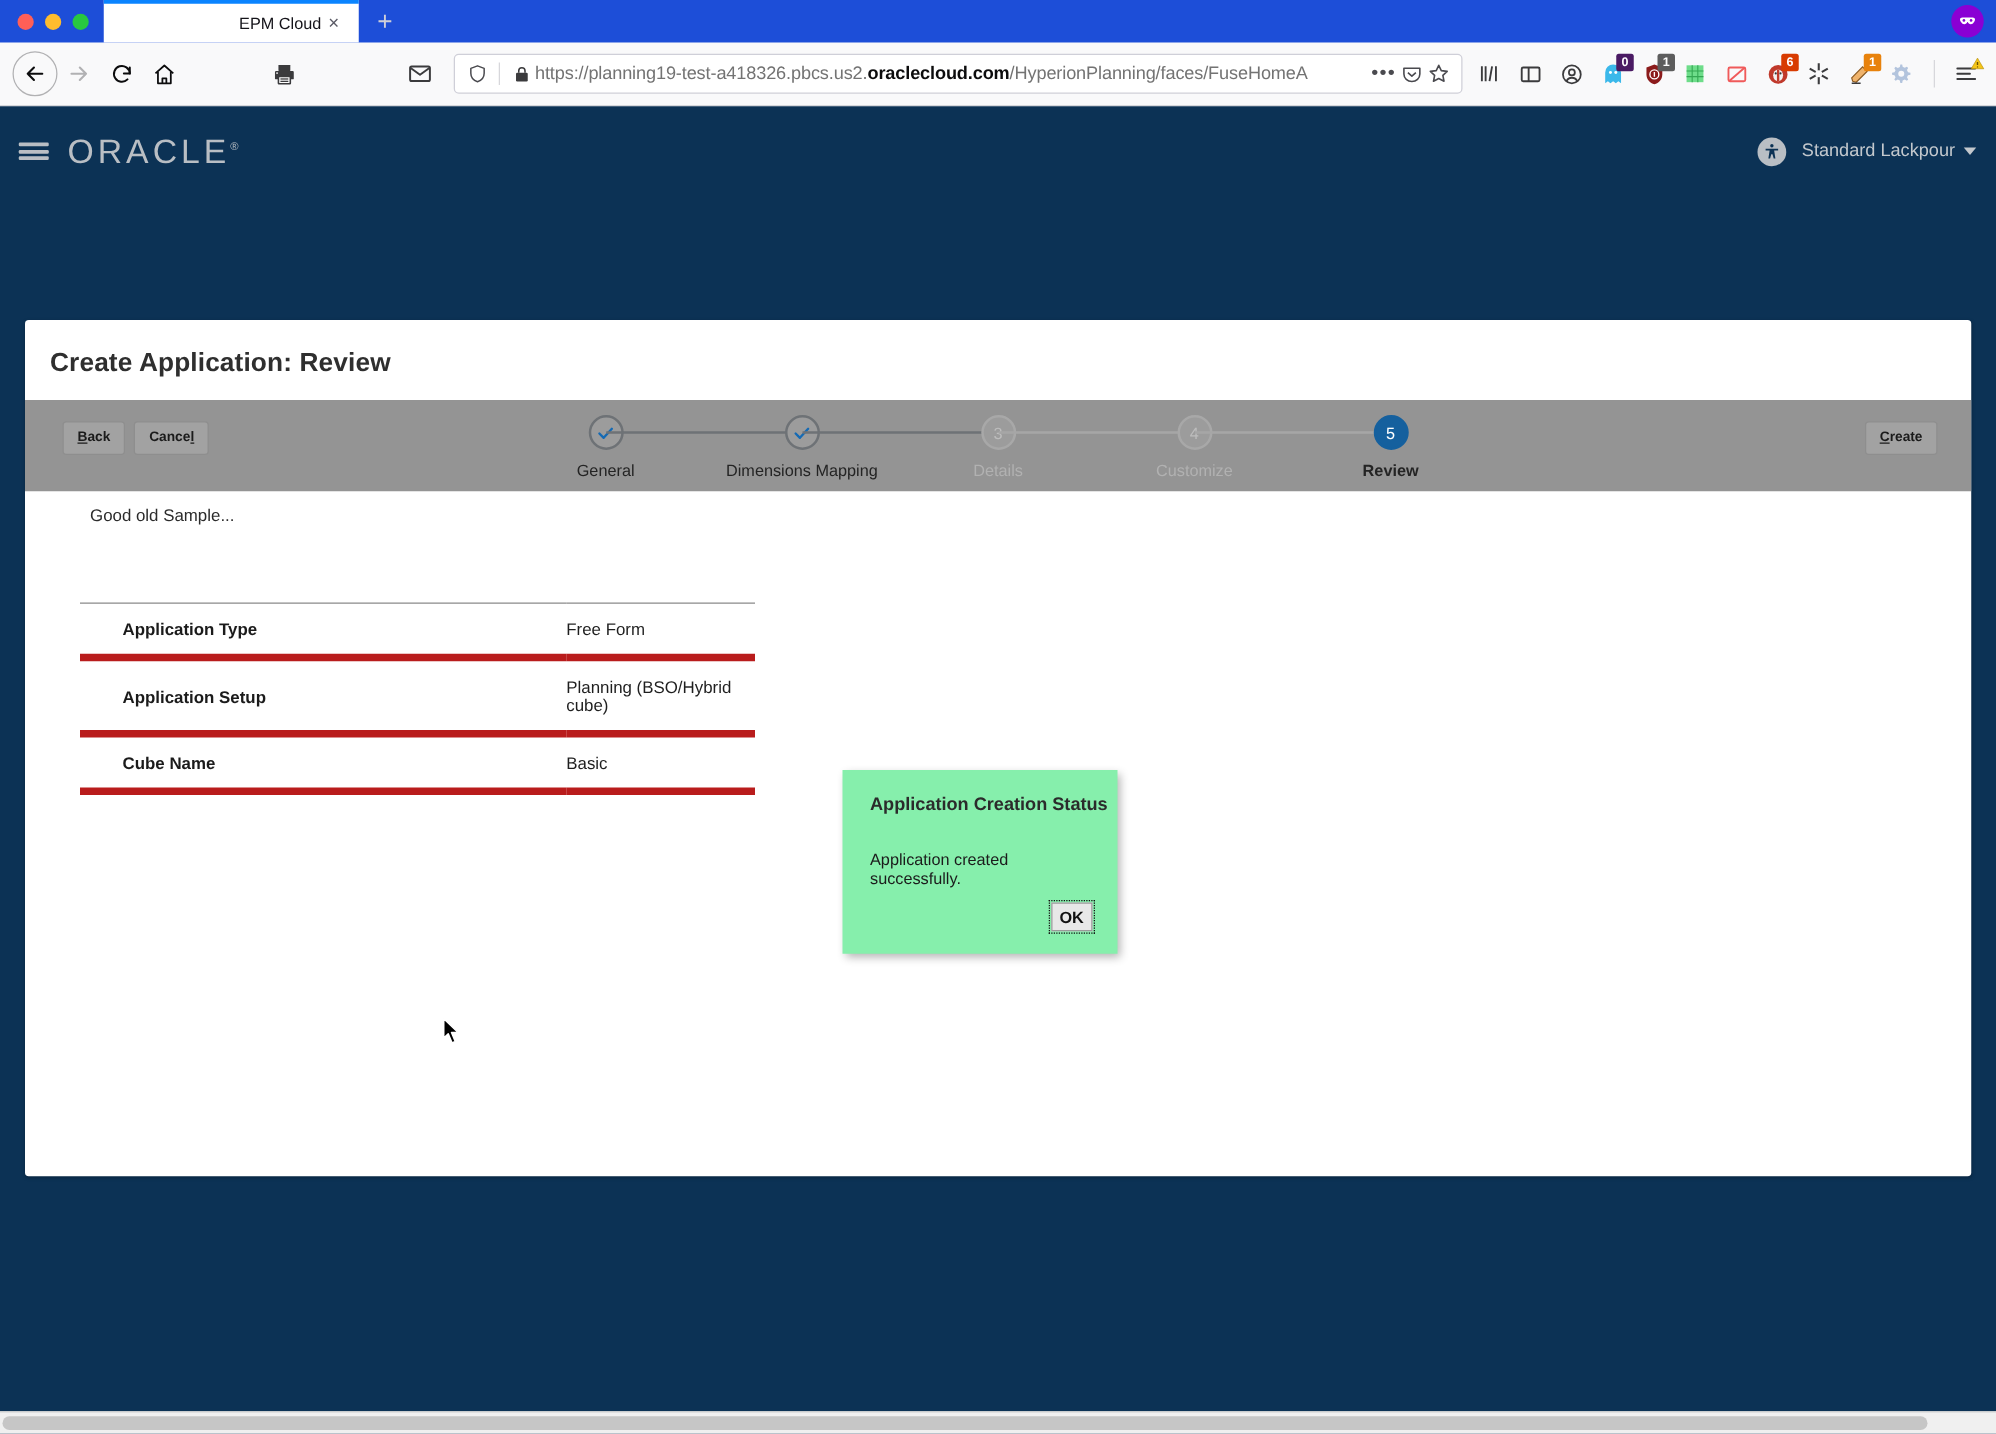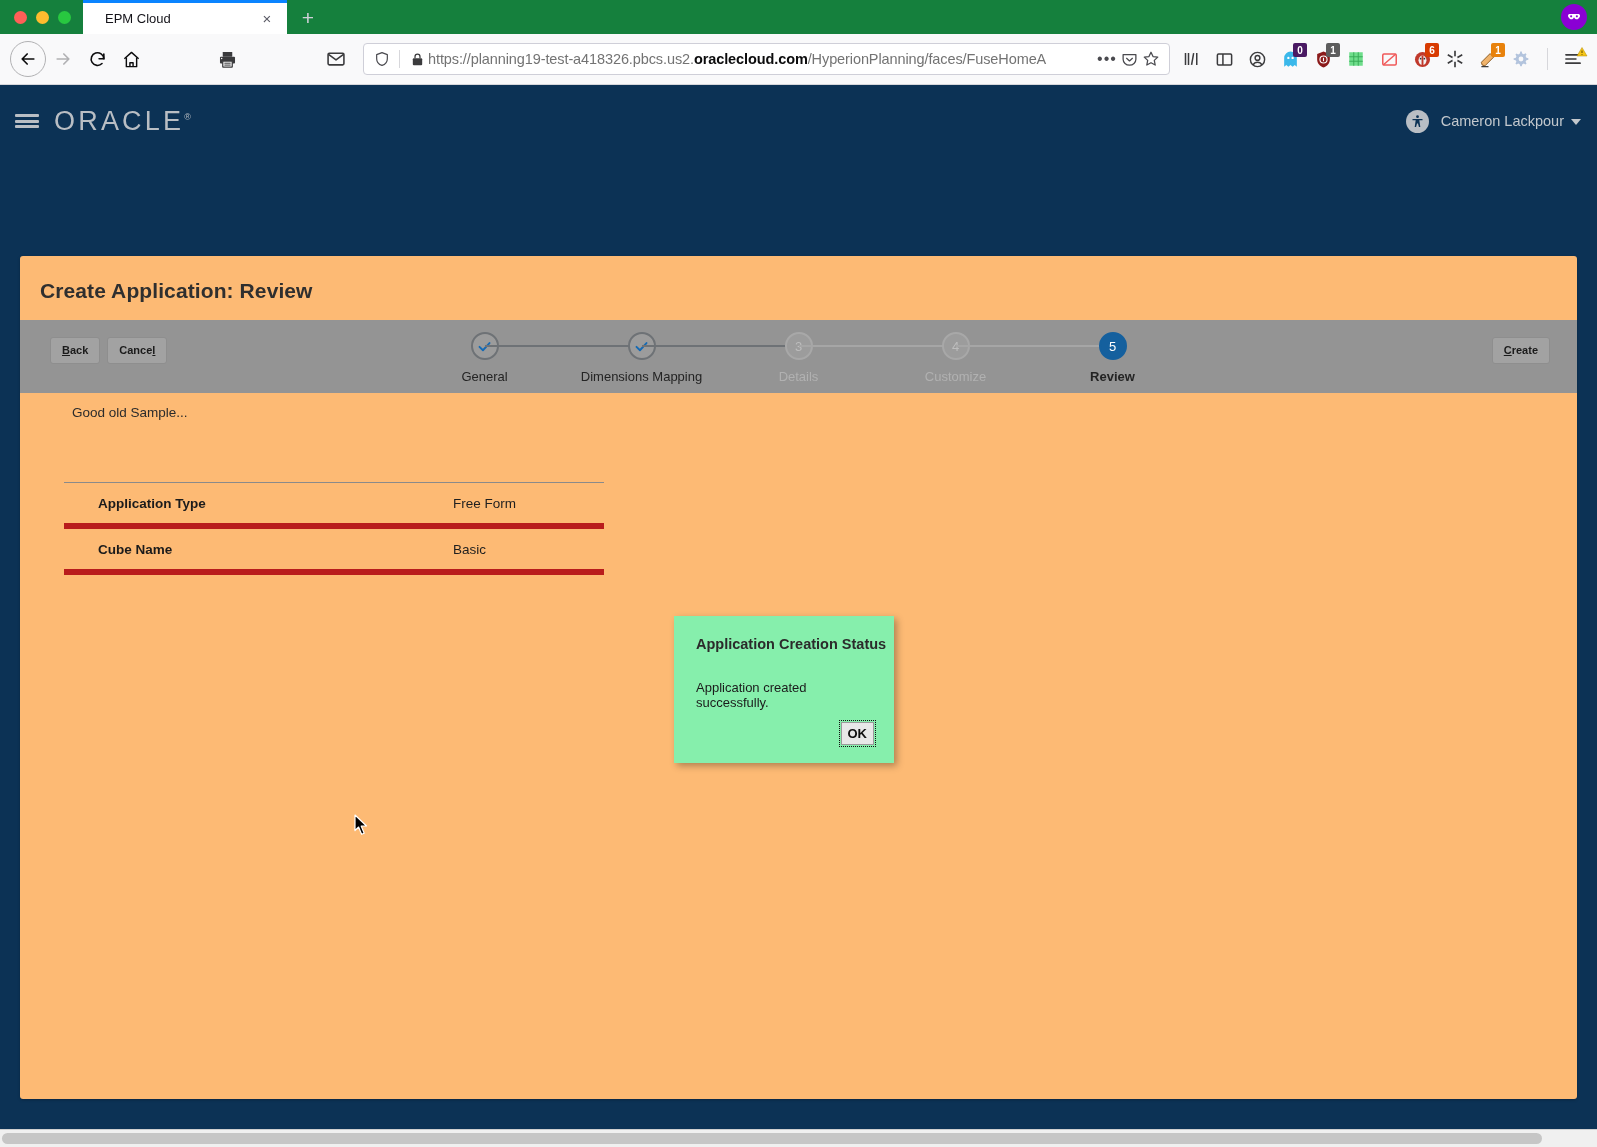--- a/index.html
+++ b/index.html
@@ -11,24 +11,25 @@
     font-family: "Liberation Sans", sans-serif;
     overflow: hidden;
     position: relative;
   }
 
   
   .browser { position:absolute; inset:0; display:flex; flex-direction:column; }
 
   .titlebar {
     height: 34px;
-    background: #15803d;
+    background: #1d4ed8;
     display: flex; align-items: flex-end;
     position: relative;
     flex: 0 0 auto;
+    text-align: right;
   }
   .traffic {
     display:flex; align-items:center; gap:9px;
     padding: 0 12px 0 14px;
     height: 34px;
   }
   .dot { width:13px; height:13px; border-radius:50%; }
   .dot.red{background:#ff5f57;} .dot.yellow{background:#febc2e;} .dot.green{background:#28c840;}
 
   .tab {
@@ -151,22 +152,22 @@
   }
   .username { color:#c3c8cd; font-size:14.5px; }
   .caret-down {
     display:inline-block; margin-left:7px;
     width:0;height:0;border-left:5px solid transparent;border-right:5px solid transparent;
     border-top:6px solid #c3c8cd; vertical-align:middle;
   }
 
   .content-card {
     position:absolute;
-    left:20px; top:171px; right:20px; height:843px;
-    background:#fdba74;
+    left:20px; top:171px; right:20px; height:685px;
+    background:#ffffff;
     border-radius: 3px;
     box-shadow: 0 1px 3px rgba(0,0,0,0.25);
     overflow:hidden;
   }
   .page-title {
     font-size: 21px; font-weight:700; color:#2f2f2f;
     padding: 23px 0 0 20px;
     letter-spacing:0.1px;
   }
   .toolbar-band {
@@ -498,21 +499,21 @@
           </div>
       </div>
       <div class="oracle-logo"><span>ORACLE</span><sup>®</sup></div>
       <div class="header-spacer"></div>
       <div class="access-icon">
         <svg width="15" height="15" viewBox="0 0 24 24" fill="#0c3255">
             <circle cx="12" cy="4.2" r="2.2"></circle>
             <path d="M4 8h16v2.1h-5.1l1.6 10.5h-2.2L12.8 15h-1.6L9.7 20.6H7.5L9.1 10.1H4z"></path>
           </svg>
       </div>
-      <div class="username"><span>Cameron Lackpour</span><span class="caret-down"></span></div>
+      <div class="username"><span>Standard Lackpour</span><span class="caret-down"></span></div>
     </div>
 
     <div class="content-card">
 
       <div class="page-title">Create Application: Review</div>
 
       <div class="toolbar-band">
 
         <div class="left-btns">
           <button class="btn"><u>B</u><span>ack</span></button>
@@ -565,20 +566,24 @@
         <div class="desc">Good old Sample...</div>
       </div>
 
       <table class="detail-table">
         <tbody id="details-root">
             <tr>
               <td class="label">Application Type</td>
               <td class="value">Free Form</td>
             </tr>
             <tr>
+              <td class="label">Application Setup</td>
+              <td class="value">Planning (BSO/Hybrid cube)</td>
+            </tr>
+            <tr>
               <td class="label">Cube Name</td>
               <td class="value">Basic</td>
             </tr>
           </tbody>
       </table>
 
     </div>
 
     <div class="dialog">
       <div class="dialog-title">Application Creation Status</div>

